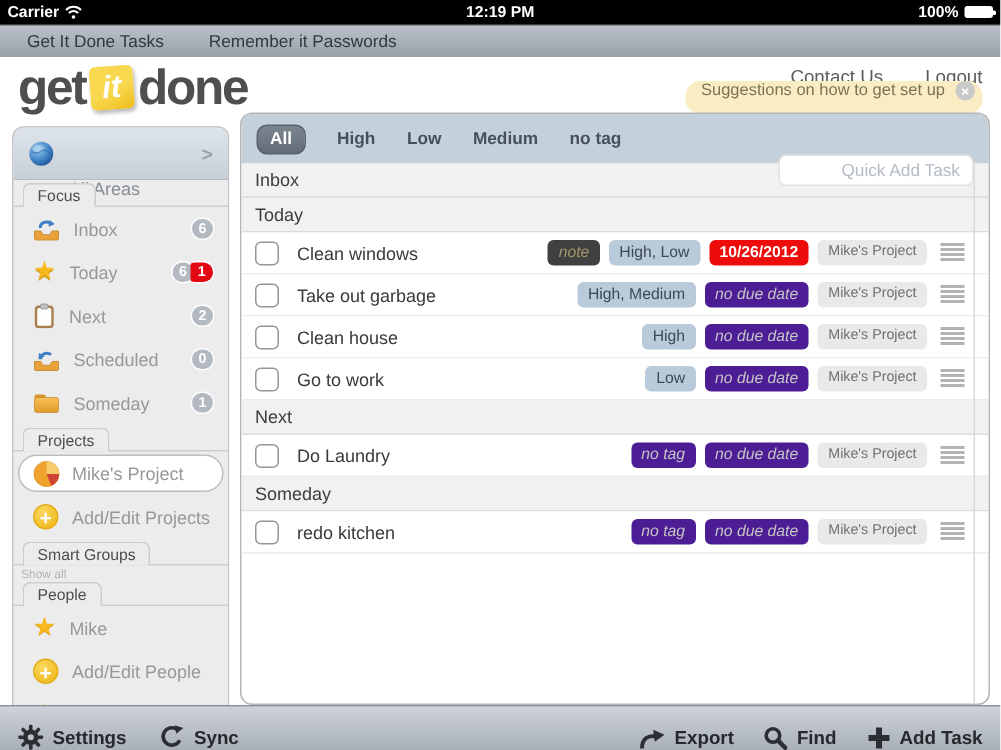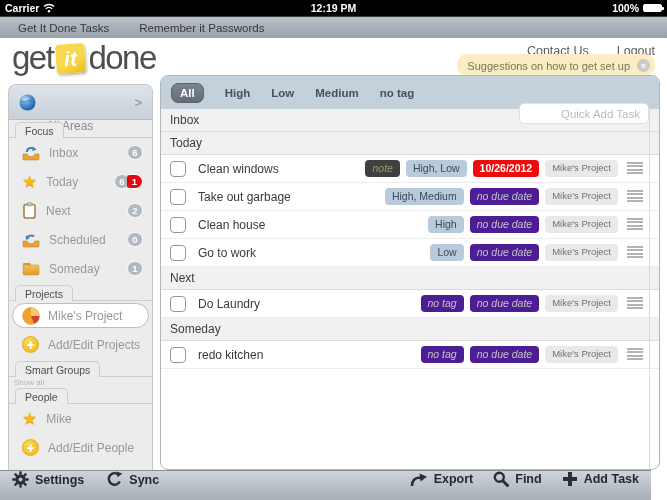--- a/index.html
+++ b/index.html
@@ -12,27 +12,27 @@
   .sb-time{position:absolute;left:0;right:0;text-align:center;}
   .sb-right{margin-left:auto;display:flex;align-items:center;gap:4px;z-index:1;}
   .battery{width:19px;height:8px;border:1px solid #fff;border-radius:2px;position:relative;background:#fff;box-sizing:border-box;}
   .battery::after{content:"";position:absolute;right:-3px;top:1.5px;width:2px;height:3px;background:#fff;border-radius:0 1px 1px 0;}
   
   .tabbar{position:absolute;left:0;top:16px;right:0;height:22px;
     background:linear-gradient(#bac1c9,#98a0aa);border-top:1px solid #3c3c3c;box-sizing:border-box;
     display:flex;align-items:center;gap:30px;padding-left:18px;font-size:11.5px;color:#34383e;}
   
   .logo{position:absolute;left:12px;top:39px;display:flex;align-items:center;}
-  .logo-word{font-size:33px;color:#4f4f4f;letter-spacing:-1.5px;font-weight:400;}
+  .logo-word{font-size:33px;color:#4f4f4f;letter-spacing:-1.5px;font-weight:700;}
   .logo-note{width:29px;height:29px;margin:0 3px;border-radius:4px;transform:rotate(-4deg);
     background:linear-gradient(155deg,#f8d84e 55%,#eebb1c);box-shadow:1px 2px 3px rgba(0,0,0,.3);
     display:flex;align-items:center;justify-content:center;color:#fff;font-size:21px;font-weight:bold;font-style:italic;}
   .hdr-links{position:absolute;top:44px;right:12px;display:flex;gap:28px;font-size:12.5px;color:#5b5b5b;}
   .hdr-links span{cursor:pointer;}
-  .suggestion{position:absolute;top:54px;right:12px;height:18px;display:flex;align-items:flex-end;gap:7px;
+  .suggestion{position:absolute;top:54px;right:12px;height:18px;display:flex;align-items:flex-start;gap:7px;
     background:#faedc3;border-radius:10px;padding:0 5px 4px 10px;font-size:11px;color:#7d7355;}
   .sug-x{width:13px;height:13px;border-radius:50%;background:#c9c9c9;color:#fff;font-size:9px;
     display:flex;align-items:center;justify-content:center;font-weight:bold;}
   
   .sidebar{position:absolute;left:8px;top:84px;width:145px;height:386px;box-sizing:border-box;
     background:#ececec;border:1px solid #c5c5c5;border-bottom:none;border-radius:8px 8px 0 0;overflow:hidden;}
   .area-row{height:35px;background:linear-gradient(#dee4eb,#c7cfd8);border-bottom:1px solid #b6bdc5;
     display:flex;align-items:center;gap:10px;padding:0 10px;box-sizing:border-box;}
   .area-label{flex:1;font-size:12px;color:#868d97;margin-top:48px;}
   .chev{color:#99a0a9;font-size:13px;font-weight:bold;}
@@ -73,23 +73,23 @@
   .b{font-size:10.5px;padding:2.5px 7px;border-radius:4px;white-space:nowrap;line-height:1.1;}
   .b-note{background:#404040;color:#a2966a;font-style:italic;}
   .b-tag{background:#b9cada;color:#3d4954;}
   .b-date{background:#ee0b0b;color:#fff;font-weight:bold;}
   .b-muted{background:#4c1d95;color:#c4c4c4;font-style:italic;}
   .b-proj{background:#e9e9e9;color:#707070;font-size:9.5px;padding:3px 7px;}
   .handle{width:16px;height:13px;margin-left:9px;flex:0 0 auto;
     background:repeating-linear-gradient(to bottom,#b3b3b3 0 2px,rgba(0,0,0,0) 2px 3.4px);}
   .scroll-line{position:absolute;top:33px;bottom:0;right:9px;width:1px;background:#d9d9d9;}
   
-  .toolbar{position:absolute;left:0;right:16px;bottom:0;height:30px;box-sizing:border-box;
+  .toolbar{position:absolute;left:0;right:0;bottom:0;height:30px;box-sizing:border-box;
     background:linear-gradient(#ced3d9,#a8afb7);border-top:1px solid #868e97;
-    display:flex;align-items:flex-start;padding:0 12px;}
+    display:flex;align-items:flex-end;padding:0 12px;}
   .tb-left{display:flex;gap:22px;}
   .tb-right{margin-left:auto;display:flex;gap:20px;}
   .tb-item{display:flex;align-items:center;gap:6px;font-size:12.5px;font-weight:bold;color:#25282c;cursor:pointer;}
   .icn{display:block;}
 </style>
 </head>
 <body>
 
 <div class="statusbar">
   <div class="sb-time">12:19 PM</div>

